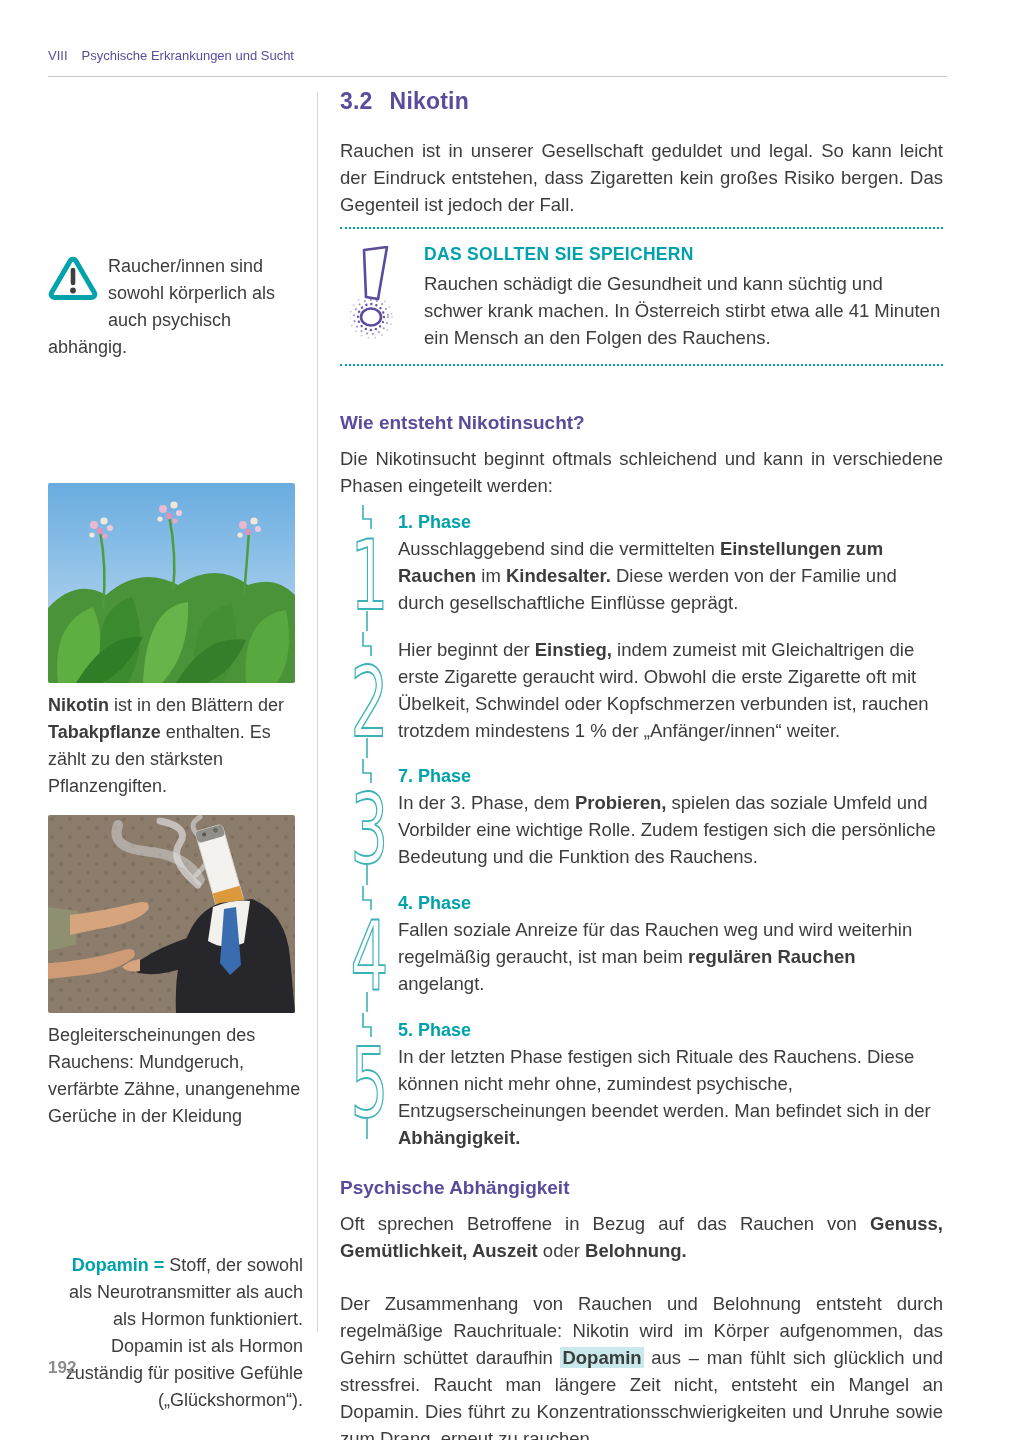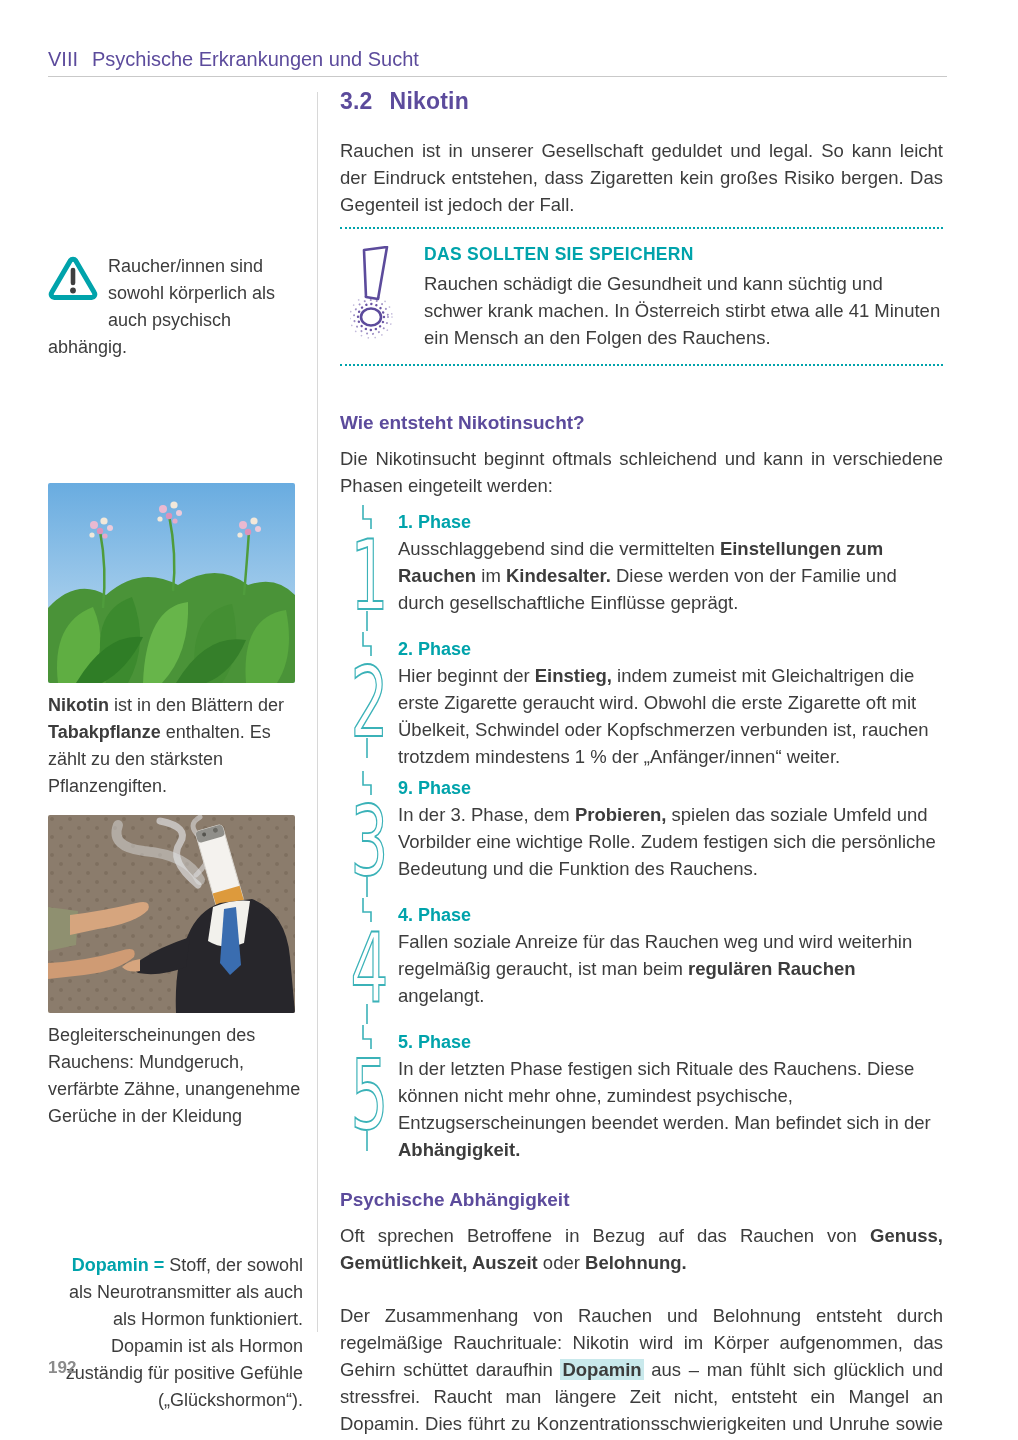--- a/index.html
+++ b/index.html
@@ -16,21 +16,21 @@
   body{
     width:1018px;height:1440px;position:relative;overflow:hidden;
     font-family:"Liberation Sans","DejaVu Sans",sans-serif;
     color:var(--body_text);
   }
   .page{position:absolute;inset:0;background:#fff;}
 
   
   .running-head{
     position:absolute;left:48px;top:48px;width:899px;
-    color:var(--purple);font-size:20px;display:flex;gap:14px;
+    color:var(--purple);font-size:13px;display:flex;gap:14px;
   }
   .head-rule{position:absolute;left:48px;top:76px;width:899px;height:1px;background:var(--rule);}
   .col-divider{position:absolute;left:317px;top:92px;width:1px;height:1240px;background:#d8d8d8;}
 
   
   .side-block{position:absolute;left:48px;width:255px;font-size:18px;line-height:27px;color:var(--body_text);}
   .warning-note{top:253px;}
   .warning-note .tri{float:left;margin:2px 10px 2px 0;}
   .fig{left:48px;}
   .fig-tobacco{top:483px;}
@@ -243,37 +243,36 @@
       <div class="phase-num">
         <svg width="58" height="126" viewBox="0 0 58 126">
           <polyline class="num-tick" points="23,0 23,14 31,14 31,24"></polyline>
           <g transform="translate(6,16) scale(0.62,1)">
             <text x="38" y="88" text-anchor="middle" class="num-outline">2</text>
           </g>
           <line class="num-tick" x1="27" y1="106" x2="27" y2="126"></line>
         </svg>
       </div>
       <div class="phase-body">
-        <h3 class="phase-title">2. Phase</h3>
         <p><span>Hier beginnt der </span><span class="seg-b">Einstieg,</span><span> indem zumeist mit Gleichaltrigen die erste Zigarette geraucht wird. Obwohl die erste Zigarette oft mit Übelkeit, Schwindel oder Kopfschmerzen verbunden ist, rauchen trotzdem mindestens 1 % der „Anfänger/innen“ weiter.</span></p>
       </div>
     </div>
 
     <div class="phase">
       <div class="phase-num">
         <svg width="58" height="126" viewBox="0 0 58 126">
           <polyline class="num-tick" points="23,0 23,14 31,14 31,24"></polyline>
           <g transform="translate(6,16) scale(0.62,1)">
             <text x="38" y="88" text-anchor="middle" class="num-outline">3</text>
           </g>
           <line class="num-tick" x1="27" y1="106" x2="27" y2="126"></line>
         </svg>
       </div>
       <div class="phase-body">
-        <h3 class="phase-title">9. Phase</h3>
+        <h3 class="phase-title">7. Phase</h3>
         <p><span>In der 3. Phase, dem </span><span class="seg-b">Probieren,</span><span> spielen das soziale Umfeld und Vorbilder eine wichtige Rolle. Zudem festigen sich die persönliche Bedeutung und die Funktion des Rauchens.</span></p>
       </div>
     </div>
 
     <div class="phase">
       <div class="phase-num">
         <svg width="58" height="126" viewBox="0 0 58 126">
           <polyline class="num-tick" points="23,0 23,14 31,14 31,24"></polyline>
           <g transform="translate(6,16) scale(0.62,1)">
             <text x="38" y="88" text-anchor="middle" class="num-outline">4</text>

